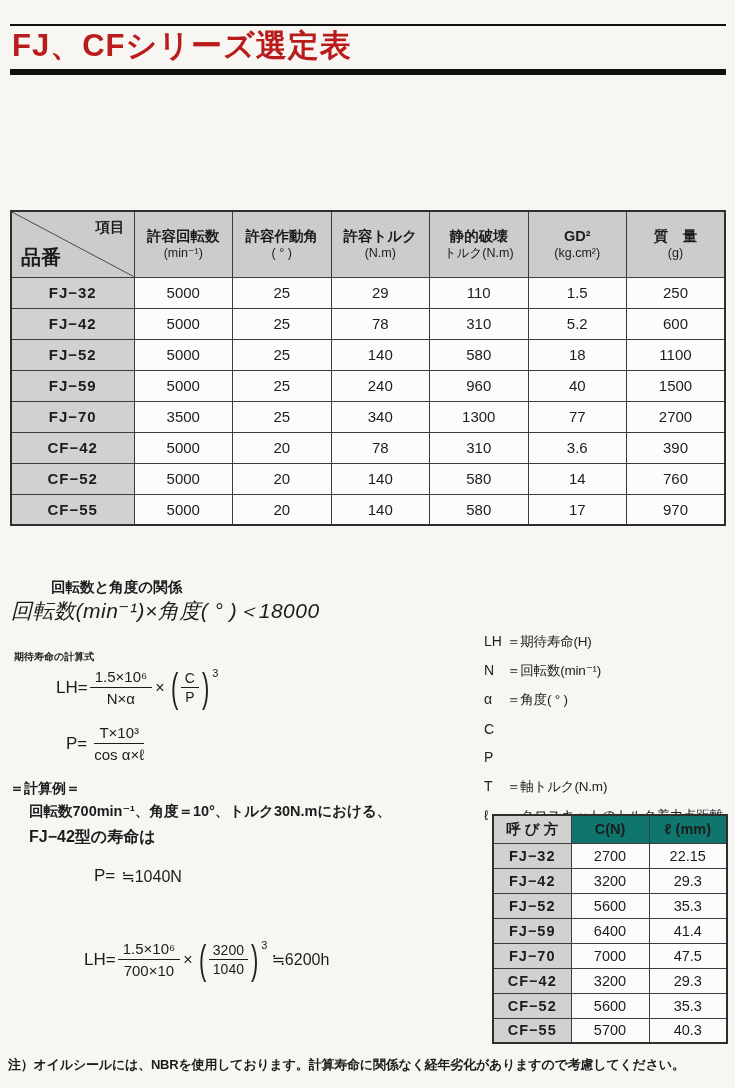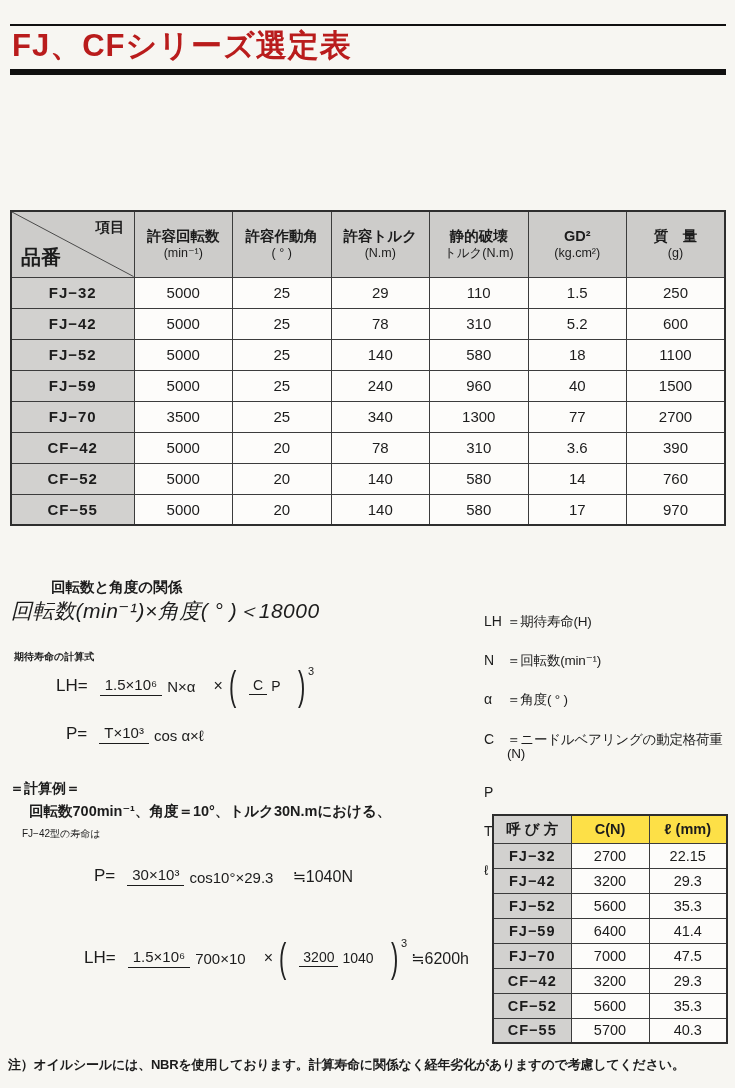--- a/index.html
+++ b/index.html
@@ -41,53 +41,53 @@
   .corner-bottom{ position:absolute; bottom:6px; left:9px; font-size:20px; font-weight:700; }
 
   
   .relation-heading { left:19px; top:578px; font-size:14.5px; font-weight:700;margin-left:32px; }
   .relation-formula { left:11px; top:597px; font-size:21px; font-weight:500; letter-spacing:0.5px;font-style:italic; }
 
   
   .life-heading { left:14px; top:650px; font-size:10px; font-weight:700; }
   .eq { display:flex; align-items:center; font-size:16px; white-space:nowrap; }
   .eq .lhs { font-size:17px; margin-right:2px; }
-  .frac { display:inline-flex; flex-direction:row; align-items:center; margin:0 10px; }
+  .frac { display:inline-flex; flex-direction:column; align-items:center; margin:0 0; }
   .frac .num { padding:0 5px 2px; border-bottom:1.5px solid #1c1c1c; font-size:15px; line-height:1.15; }
   .frac .den { padding:2px 5px 0; font-size:15px; line-height:1.15; }
   .frac.small .num, .frac.small .den { font-size:14px; padding:0 4px 1px; }
   .frac.small .den { padding-top:1px; }
   .op { margin:0 3px; font-size:16px; }
   .pgroup { display:inline-flex; align-items:center; }
   .bigparen { font-size:40px; font-weight:200; line-height:0.9; transform:scaleX(0.55); color:#222; }
   .exp { font-size:11px; position:relative; top:-15px; margin-left:0px; }
   .result { margin-left:4px; font-size:16px; }
   .eq-lh   { left:56px; top:668px; }
   .eq-p    { left:66px; top:724px; }
   .eq-ex-p { left:94px; top:866px; }
   .eq-ex-lh{ left:84px; top:940px; }
 
   
-  .legend { left:484px; top:614px; width:252px; display:flex; flex-direction:column; gap:24px; }
+  .legend { left:484px; top:634px; width:252px; display:flex; flex-direction:column; gap:14px; }
   .legend-row { display:flex; align-items:baseline; font-size:13.5px; line-height:1.05; }
   .legend-row .sym { min-width:23px; font-size:14px; }
   .legend-row .desc { letter-spacing:-0.2px; }
 
   
   .example-heading { left:10px; top:780px; font-size:14px; font-weight:700; }
   .ex-line1 { left:29px; top:802px; font-size:14.5px; font-weight:600; }
-  .ex-line2 { left:22px; top:827px; font-size:10px; font-weight:400; }
+  .ex-line2 { left:29px; top:827px; font-size:16px; font-weight:700; }
 
   
   .ref-table-wrap { left:492px; top:814px; width:236px; }
   .ref-table-wrap table { border:2px solid #2e2e2e; }
   .ref-table-wrap th, .ref-table-wrap td {
     border:1px solid #3c3c3c; text-align:center; vertical-align:middle;
   }
-  .ref-table-wrap th { height:28px; font-size:14.5px; font-weight:700; background:#fde047; }
+  .ref-table-wrap th { height:28px; font-size:14.5px; font-weight:700; background:#0f766e; }
   .ref-table-wrap th.name { background:#d2d1cf; }
   .ref-table-wrap td { height:25px; font-size:14.5px; background:#fdfcfa; }
   .ref-table-wrap td.name { background:#d2d1cf; font-weight:600; letter-spacing:1px; }
 
   
   .note { left:8px; top:1056px; width:720px; font-size:13px; font-weight:700; letter-spacing:-0.2px; }
 </style>
 </head>
 <body>
 
@@ -257,45 +257,40 @@
     <div class="legend-row">
       <span class="sym">N</span>
       <span class="desc">＝回転数(min⁻¹)</span>
     </div>
     <div class="legend-row">
       <span class="sym">α</span>
       <span class="desc">＝角度( ° )</span>
     </div>
     <div class="legend-row">
       <span class="sym">C</span>
-      <span class="desc">＝ニードルベアリングの動定格荷重(N)</span>
     </div>
     <div class="legend-row">
       <span class="sym">P</span>
     </div>
     <div class="legend-row">
       <span class="sym">T</span>
       <span class="desc">＝軸トルク(N.m)</span>
     </div>
     <div class="legend-row">
       <span class="sym">ℓ</span>
       <span class="desc">＝クロスキットのトルク着力点距離(mm)</span>
     </div>
   </div>
 
 <div class="abs example-heading">＝計算例＝</div>
 <div class="abs ex-line1">回転数700min⁻¹、角度＝10°、トルク30N.mにおける、</div>
 <div class="abs ex-line2">FJ−42型の寿命は</div>
 
 <div class="abs eq eq-ex-p">
   <span class="lhs">P=</span>
-  <span class="frac">
-    <span class="num">30×10³</span>
-    <span class="den">cos10°×29.3</span>
-  </span>
   <span class="result">≒1040N</span>
 </div>
 
 <div class="abs eq eq-ex-lh">
   <span class="lhs">LH=</span>
   <span class="frac">
     <span class="num">1.5×10⁶</span>
     <span class="den">700×10</span>
   </span>
   <span class="op">×</span>

